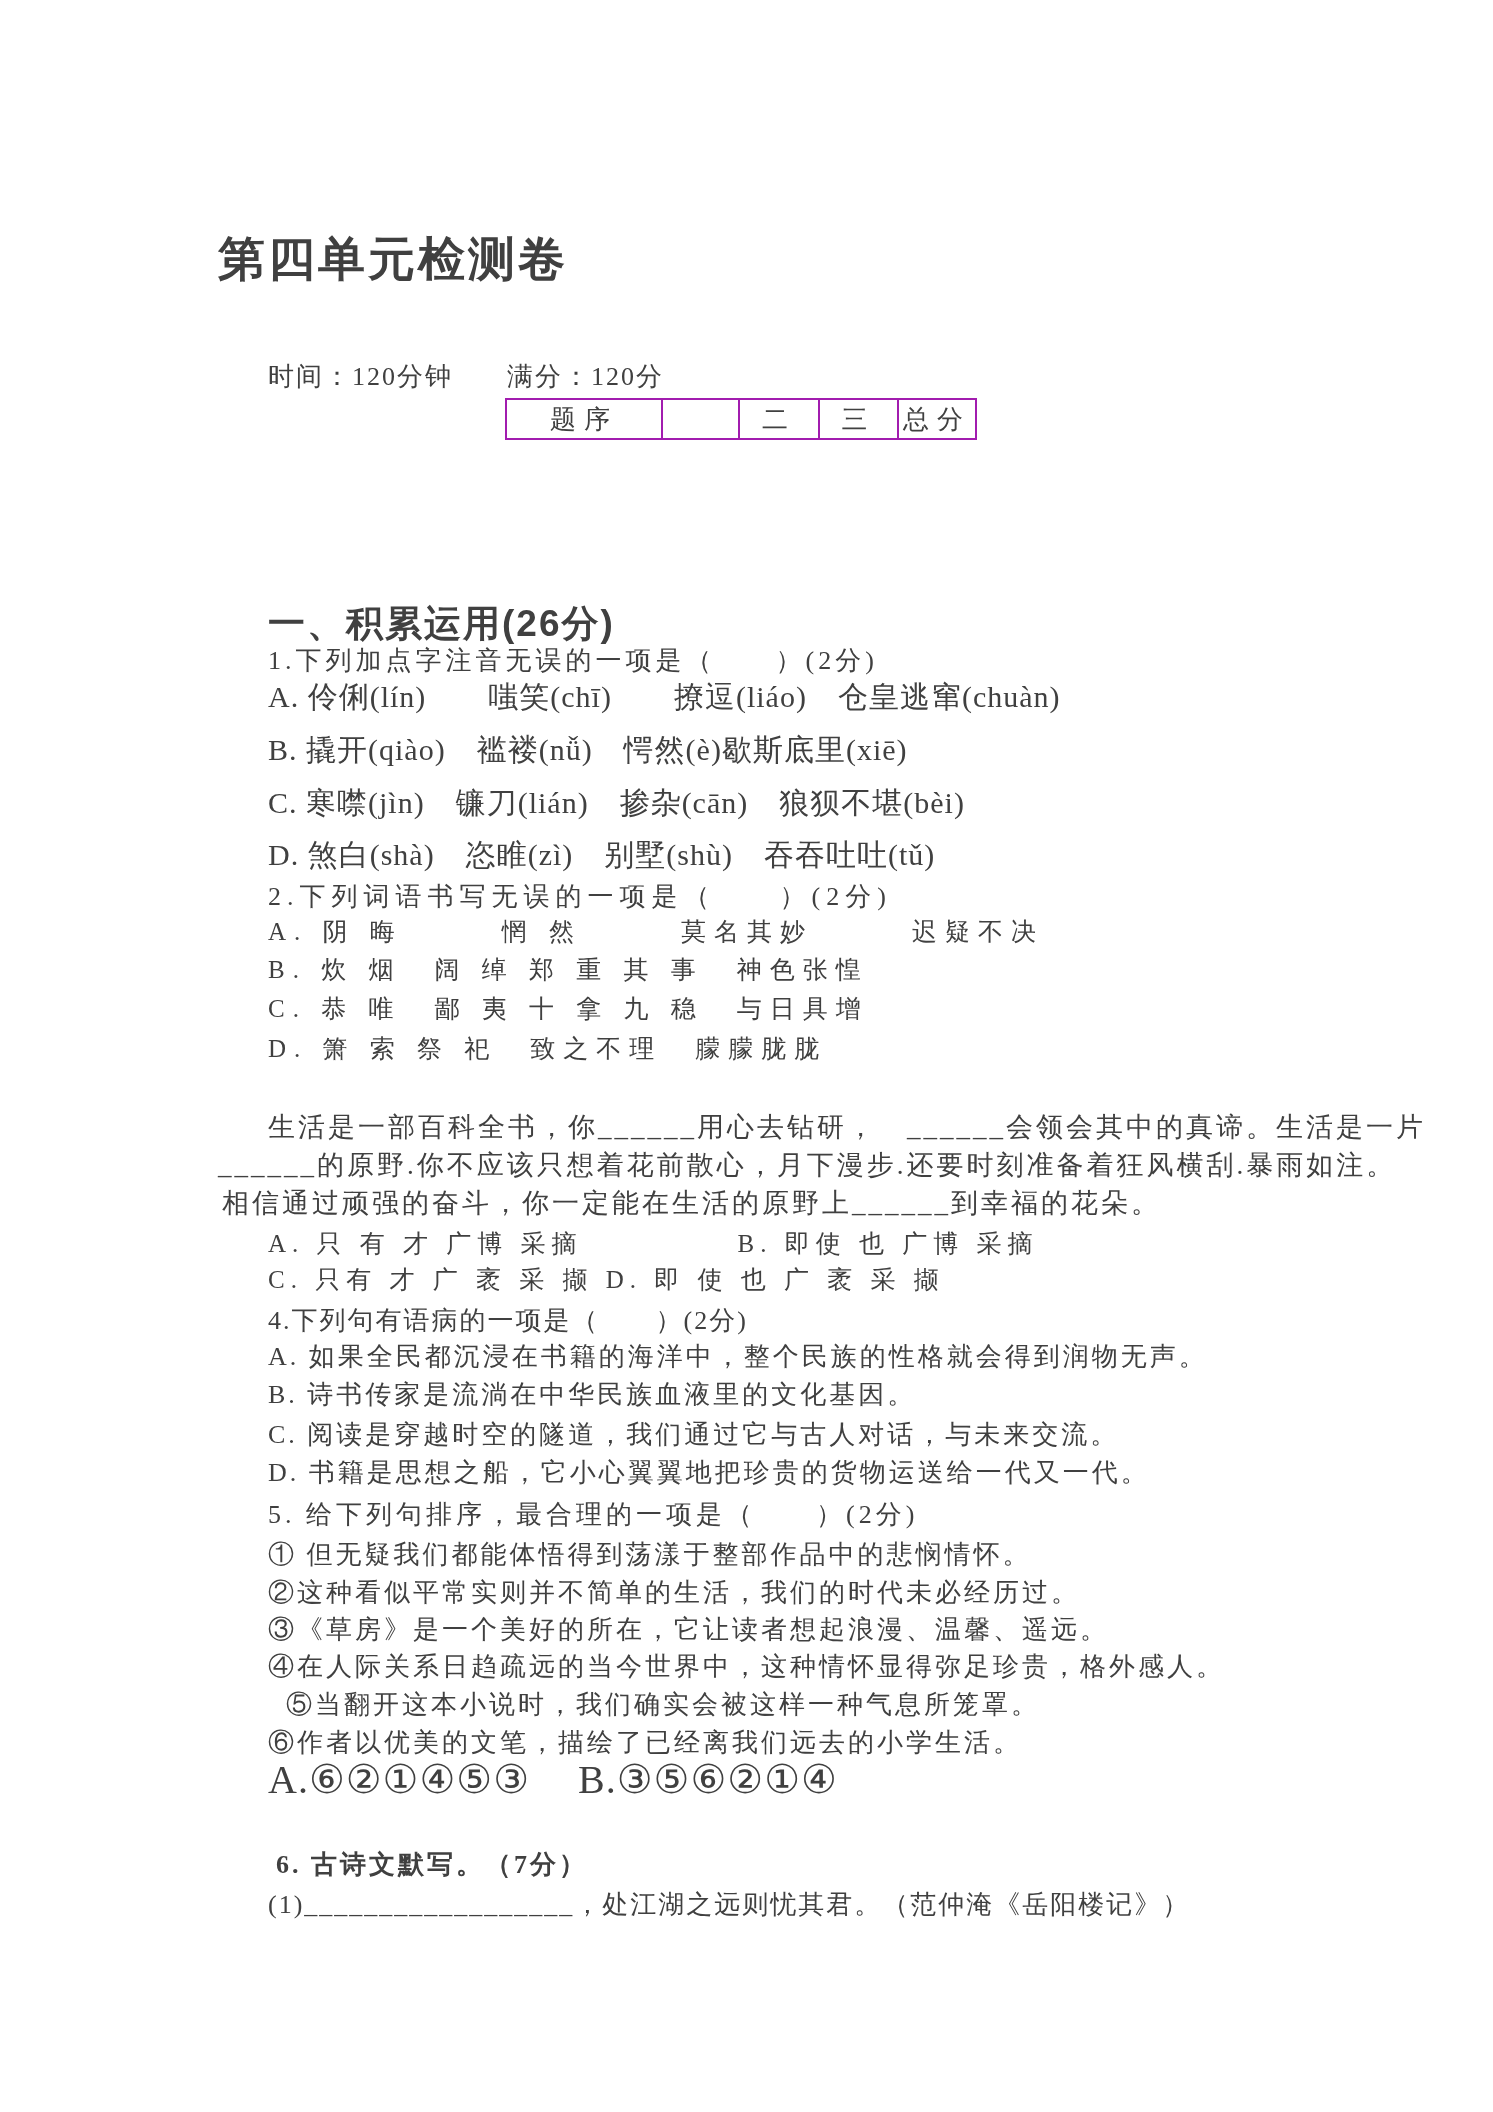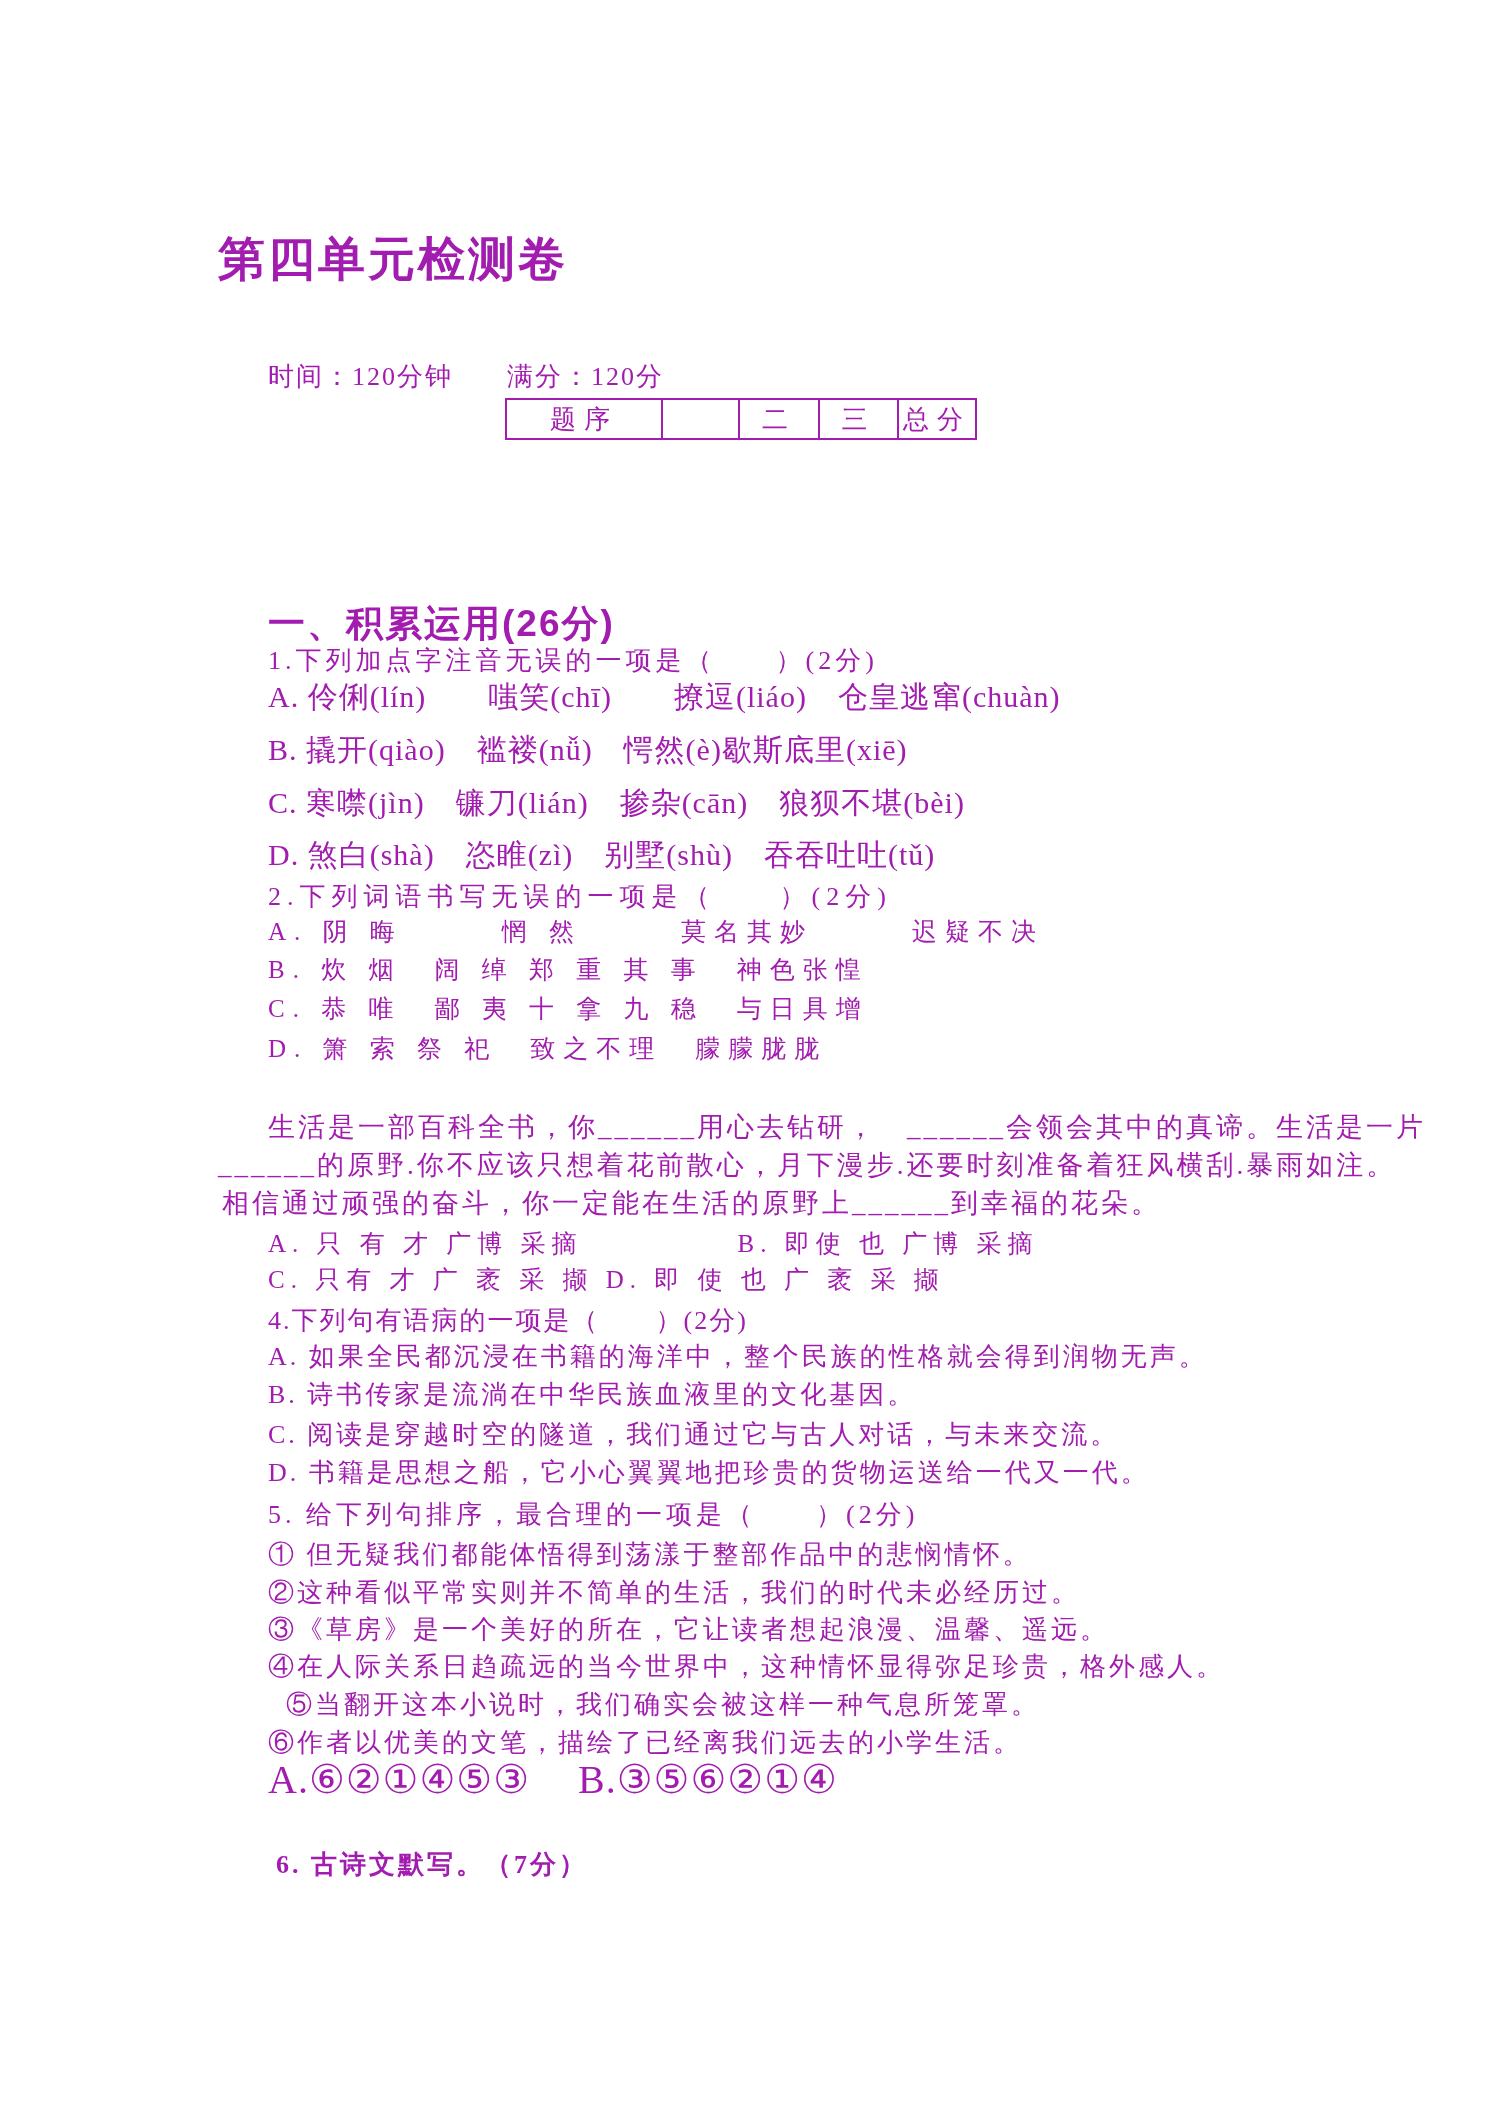--- a/index.html
+++ b/index.html
@@ -3,21 +3,21 @@
 <meta charset="utf-8">
 <style>
   html,body{margin:0;padding:0;background:#e8e8e8;}
   .page{
     position:relative;
     width:1493px;
     height:2112px;
     margin:0 auto;
     background:#ffffff;
     font-family:"Liberation Serif","DejaVu Serif",serif;
-    color:#a21caf;
+    color:#404040;
     overflow:hidden;
   }
   .line{position:absolute;white-space:nowrap;line-height:1.15;}
   .title{
     left:218px;top:232px;
     font-size:47px;font-weight:bold;
     letter-spacing:3px;
   }
   .meta-time{left:268px;top:362px;font-size:26px;letter-spacing:2px;}
   .meta-score{left:507px;top:362px;font-size:26px;letter-spacing:2px;}
@@ -110,14 +110,15 @@
   <div class="line stem" style="left:268px;top:1500px;">5. 给下列句排序，最合理的一项是（　　）(2分)</div>
   <div class="line q5-item" style="left:268px;top:1540px;">① 但无疑我们都能体悟得到荡漾于整部作品中的悲悯情怀。</div>
   <div class="line q5-item" style="left:268px;top:1578px;">②这种看似平常实则并不简单的生活，我们的时代未必经历过。</div>
   <div class="line q5-item" style="left:268px;top:1615px;">③《草房》是一个美好的所在，它让读者想起浪漫、温馨、遥远。</div>
   <div class="line q5-item" style="left:268px;top:1652px;">④在人际关系日趋疏远的当今世界中，这种情怀显得弥足珍贵，格外感人。</div>
   <div class="line q5-item" style="left:286px;top:1690px;">⑤当翻开这本小说时，我们确实会被这样一种气息所笼罩。</div>
   <div class="line q5-item" style="left:268px;top:1728px;">⑥作者以优美的文笔，描绘了已经离我们远去的小学生活。</div>
   <div class="line q5-ans" style="left:268px;top:1757px;"><span>A.⑥②①④⑤③</span><span class="gap-b">B.③⑤⑥②①④</span></div>
 
   <div class="line stem" style="left:276px;top:1850px;letter-spacing:3px;font-weight:bold;">6. 古诗文默写。（7分）</div>
+  <div class="line q6-item" style="left:268px;top:1890px;">(1)__________________，处江湖之远则忧其君。（范仲淹《岳阳楼记》）</div>
 
 </div>
 
 </body></html>

